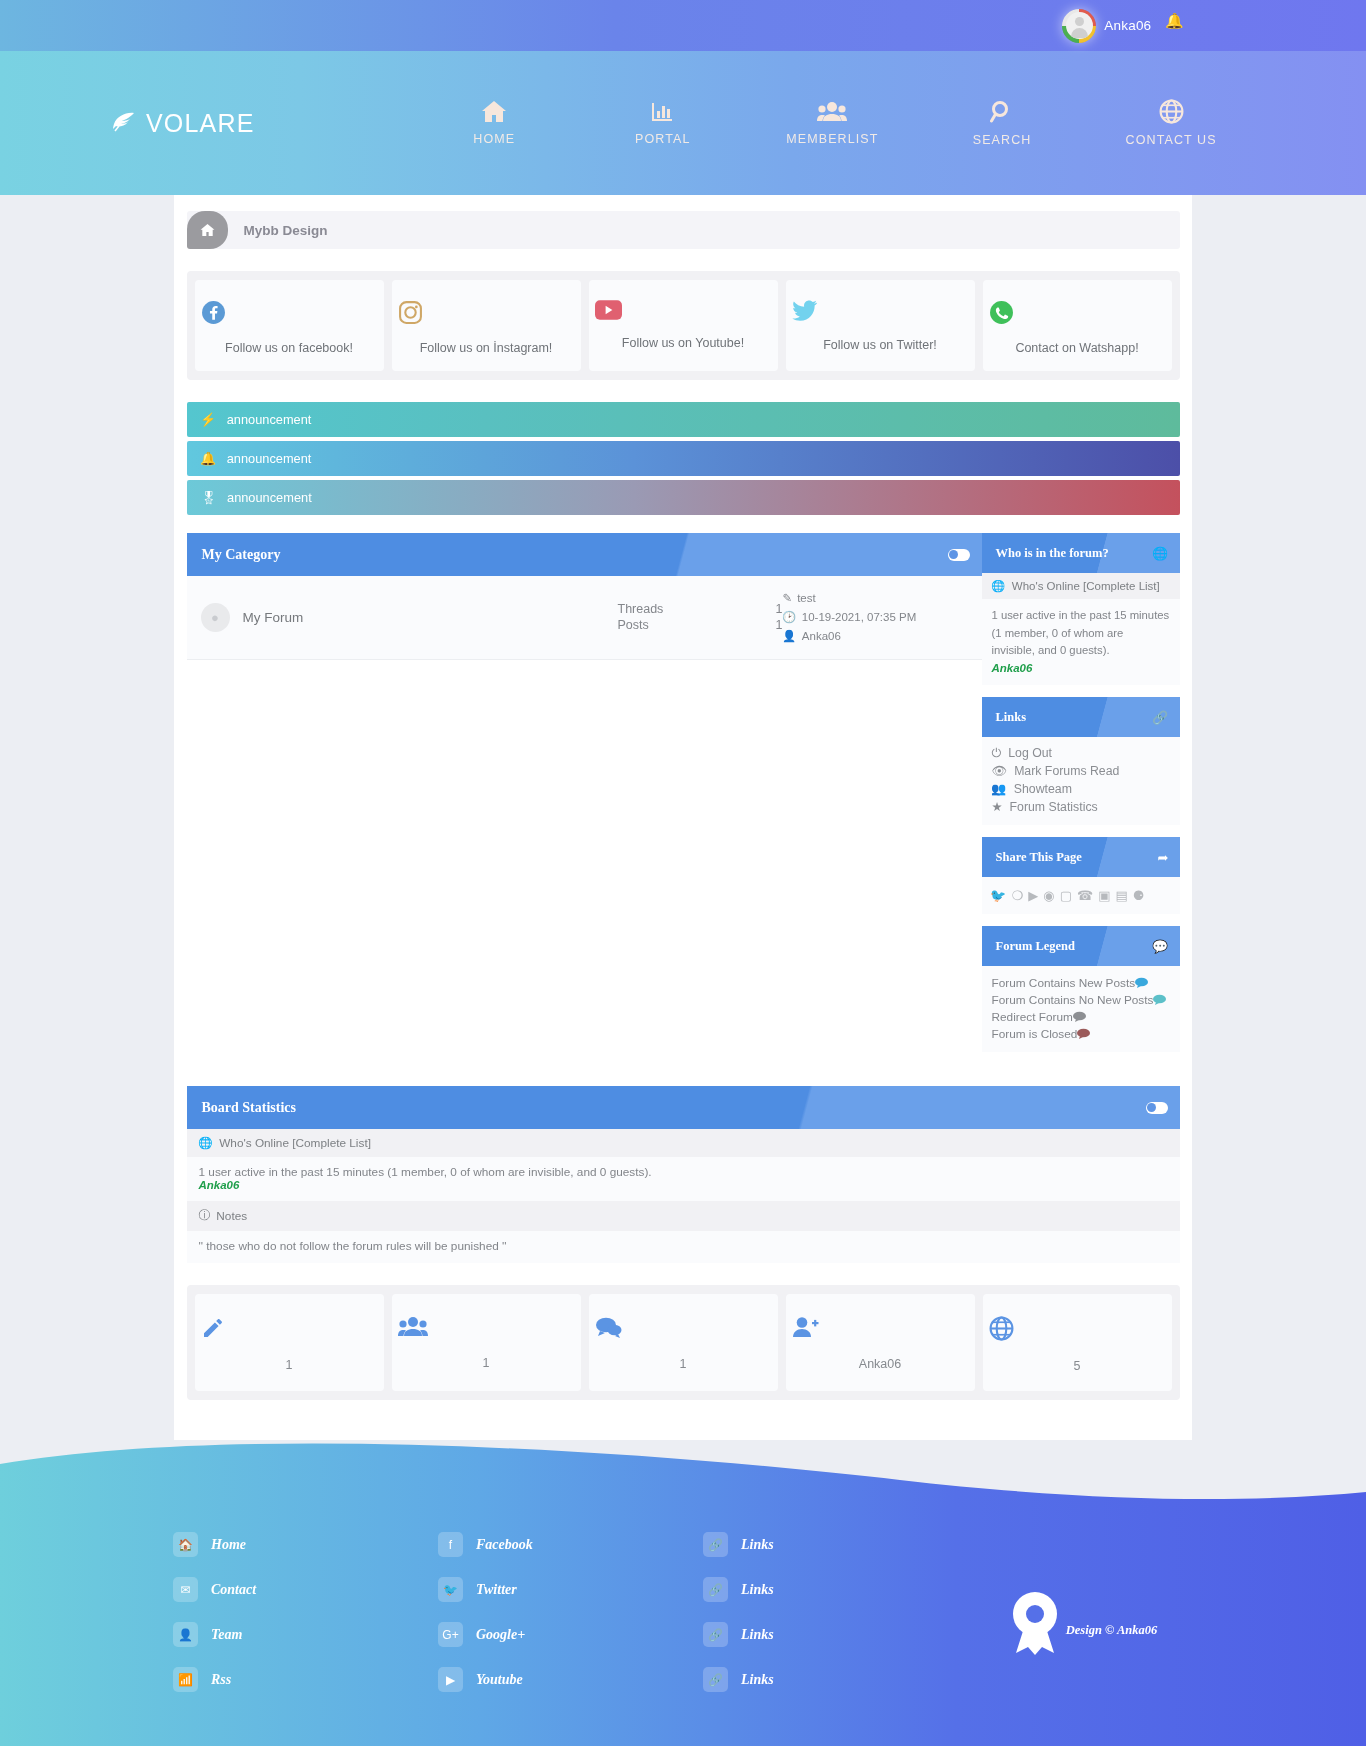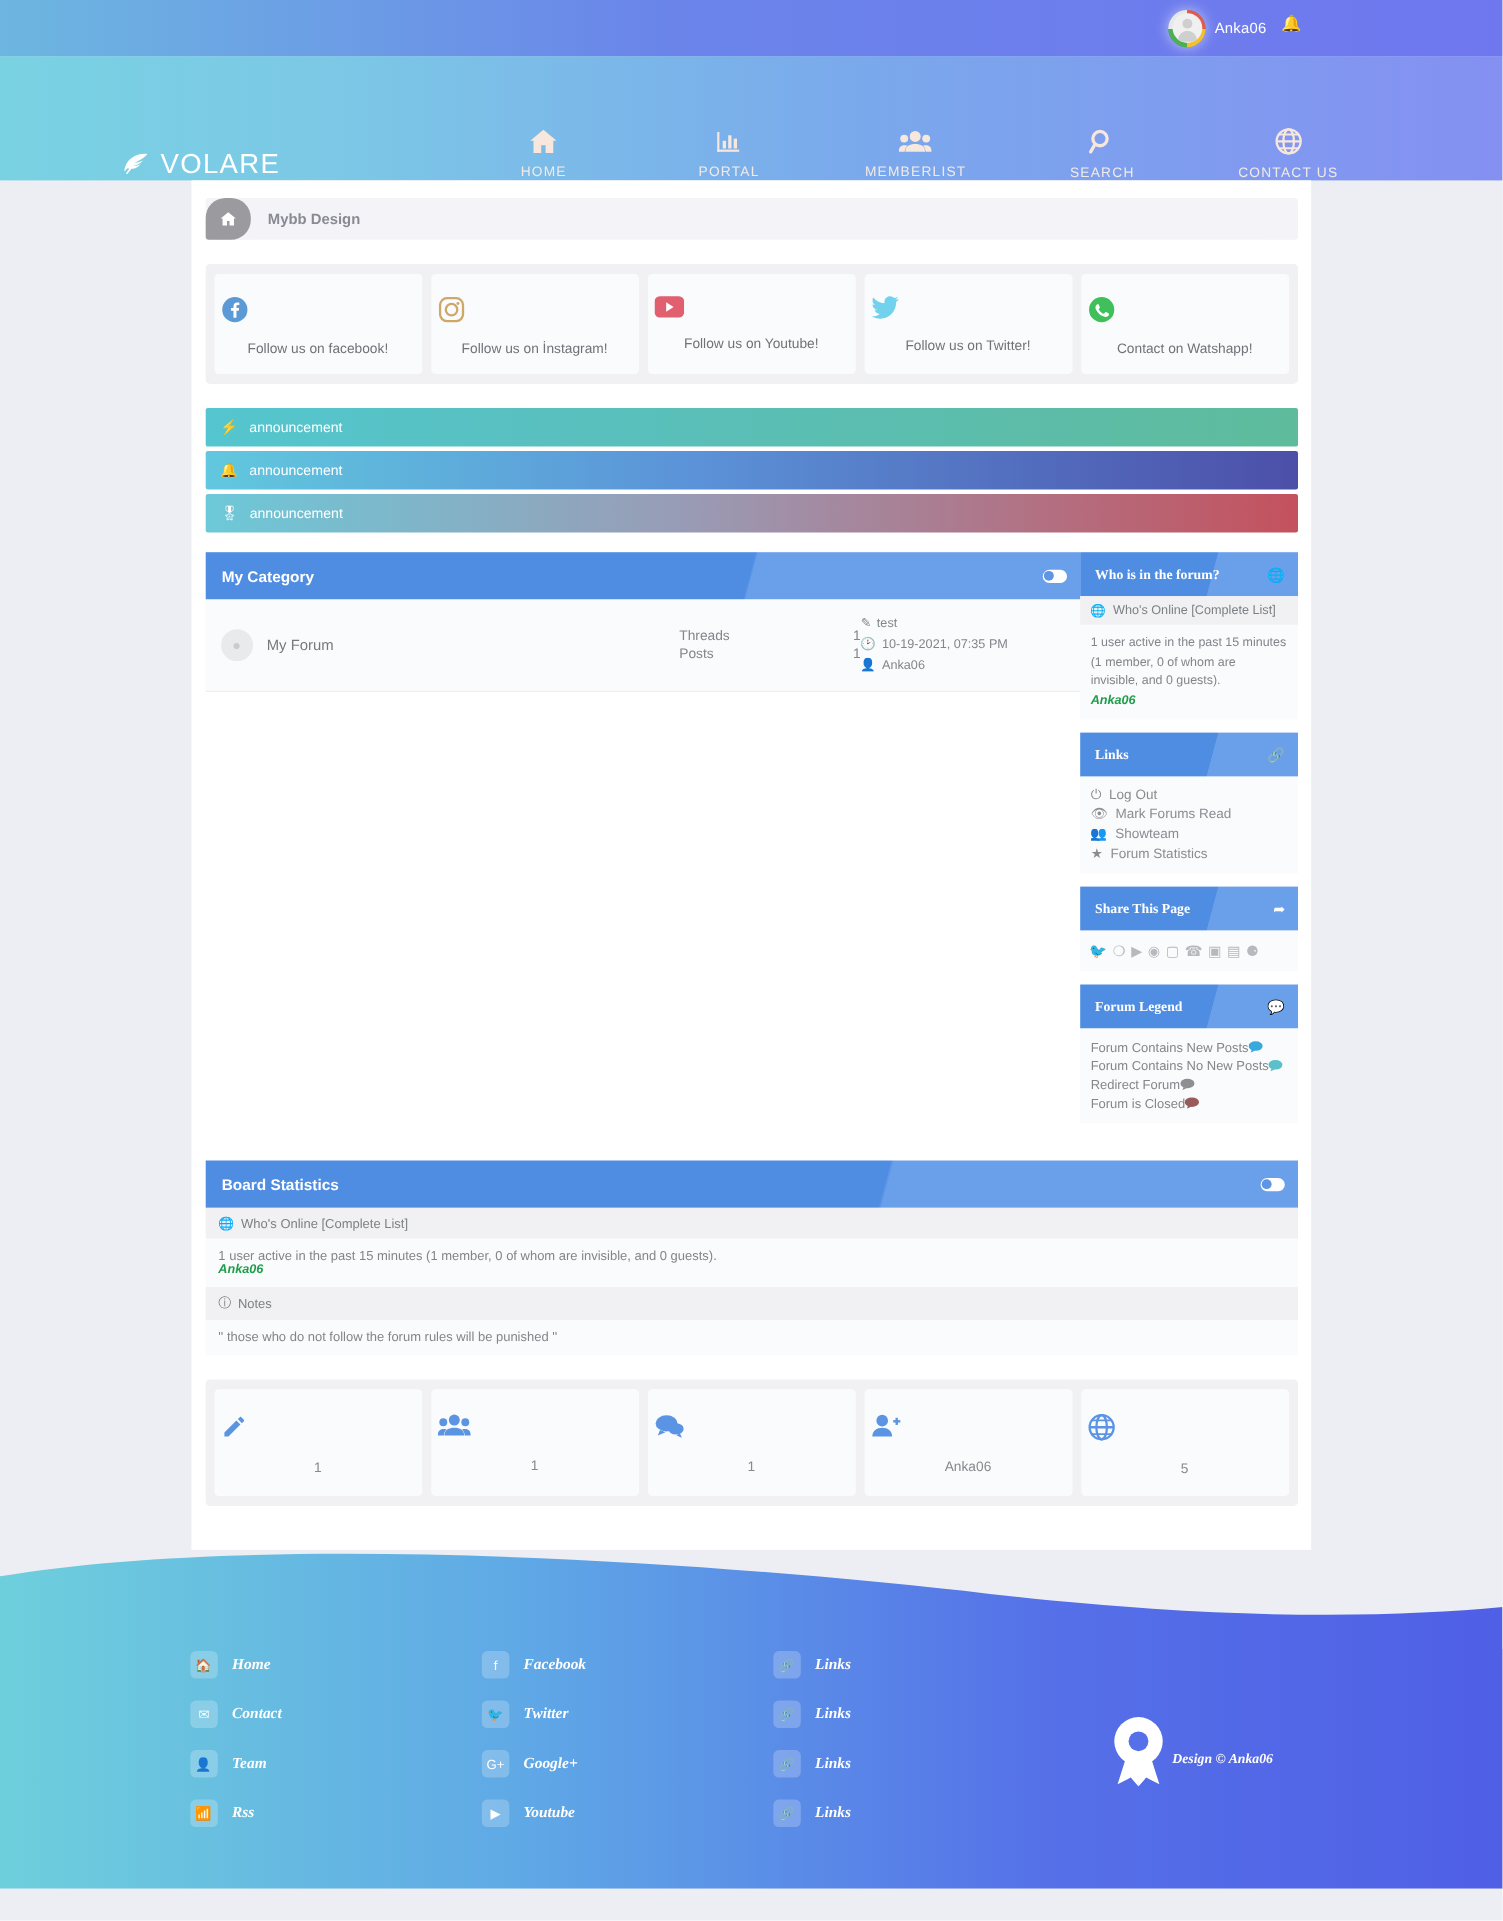--- a/index.html
+++ b/index.html
@@ -37,23 +37,23 @@
   }
   .avatar-inner::after {
     content:""; position:absolute; bottom:1px; width:17px; height:10px;
     border-radius:9px 9px 0 0; background:#cfcfcf;
   }
   .topbar-username { color:#fff; font-size:13.5px; letter-spacing:.2px; }
   .bell-icon { color:#fff; font-size:15px; margin-left:6px; margin-bottom:10px; }
 
   
   .header {
-    height: 113px;
+    height: 144px;
     background: linear-gradient(90deg, #79d2e2 0%, #7cc8e6 22%, #7aa8ec 58%, #8490f2 100%);
-    display: flex; align-items: flex-end;
+    display: flex; align-items: center;
     padding: 0 110px;
   }
   .brand { display:flex; align-items:center; gap:10px; width:300px; }
   .feather {
     width: 26px; height: 22px;
     position: relative;
   }
   .brand-name {
     color: #fff; font-size: 25px; letter-spacing: 1.2px; font-weight: 400;
   }
@@ -117,21 +117,21 @@
   .main-grid { display:flex; gap:0; margin-top:18px; align-items:flex-start; }
   .col-left { width:795px; }
   .col-right { width:198px; }
 
   .cat-head {
     height:43px; display:flex; align-items:center; justify-content:space-between;
     padding:0 12px 0 15px;
     background: linear-gradient(105deg, #4e8de2 0%, #4e8de2 62%, #6aa0ea 62.3%, #6aa0ea 100%);
     color:#fff;
   }
-  .cat-title { font-family:Liberation Sans, sans-serif; font-weight:bold; font-size:14px; }
+  .cat-title { font-family:Liberation Serif, serif; font-weight:bold; font-size:14px; }
   .toggle-pill {
     width:22px;height:12px;border-radius:7px;background:#fff;
     position:relative; display:inline-block;
   }
   .toggle-pill::after {
     content:""; position:absolute; left:1.5px; top:1.5px;
     width:9px;height:9px;border-radius:50%;background:#5e95e5;
   }
 
   .forum-row {

